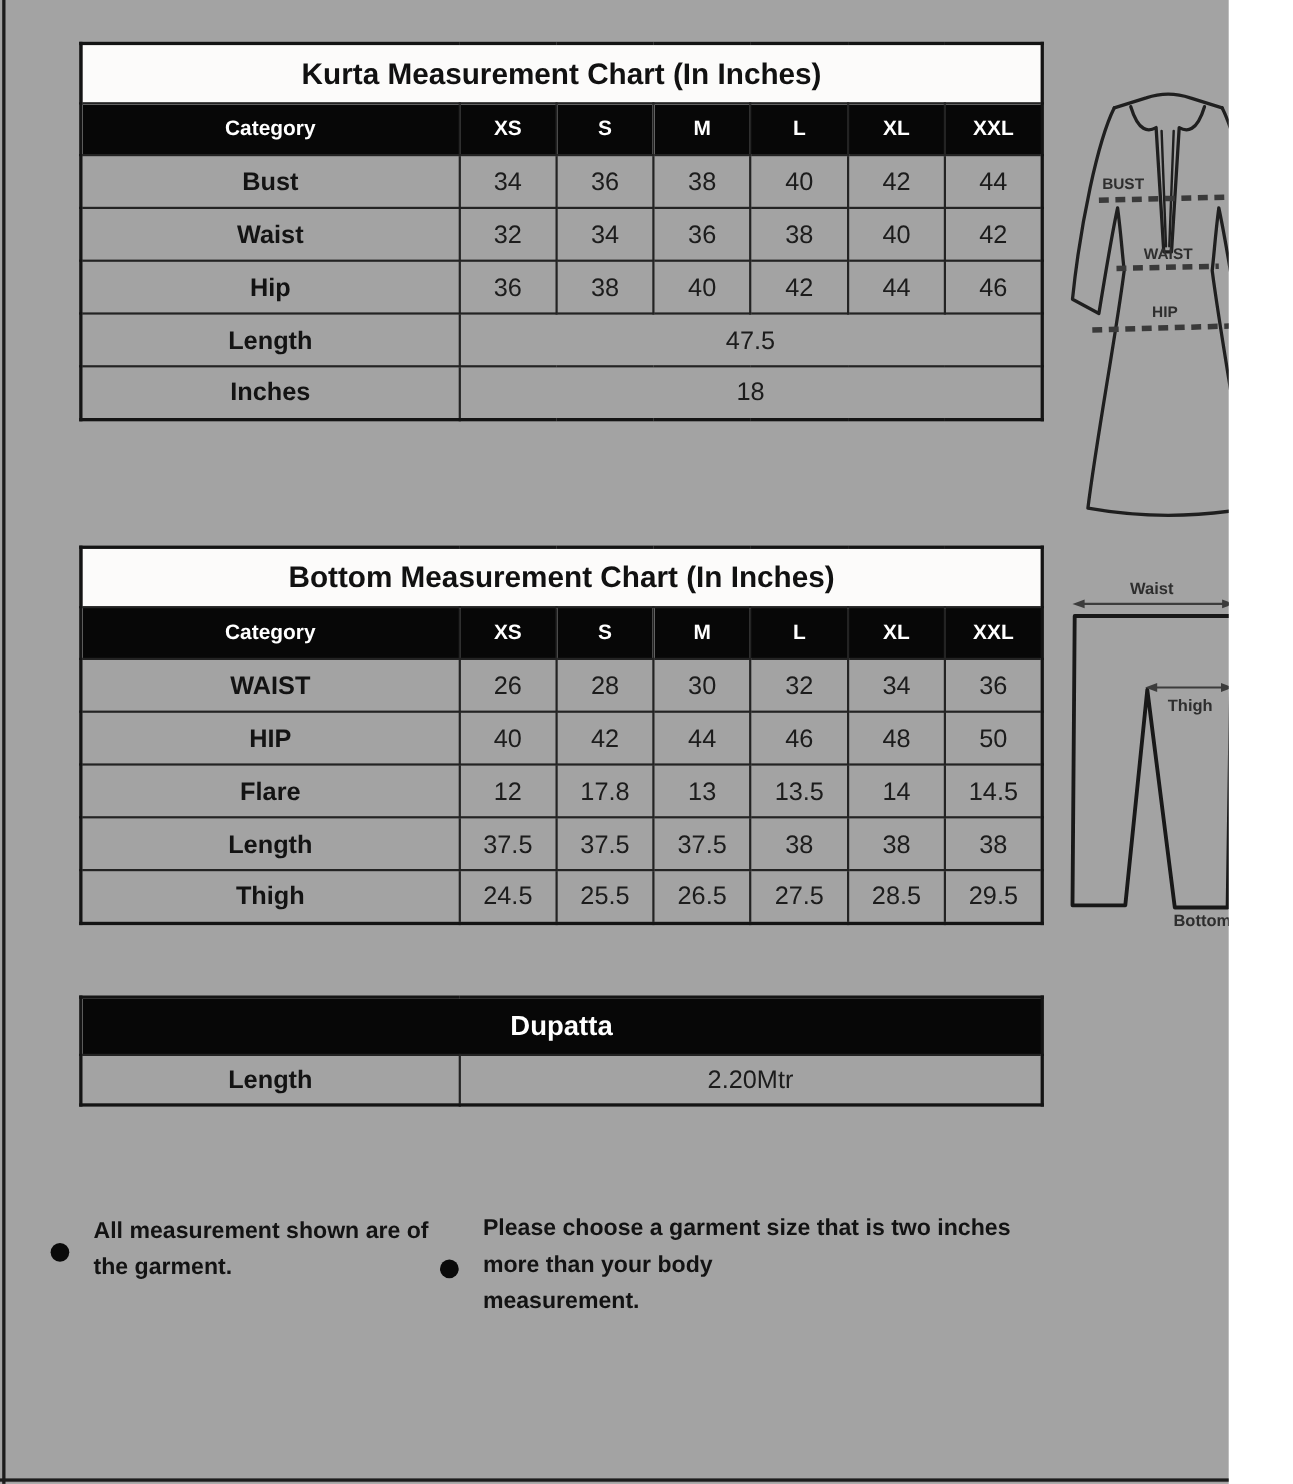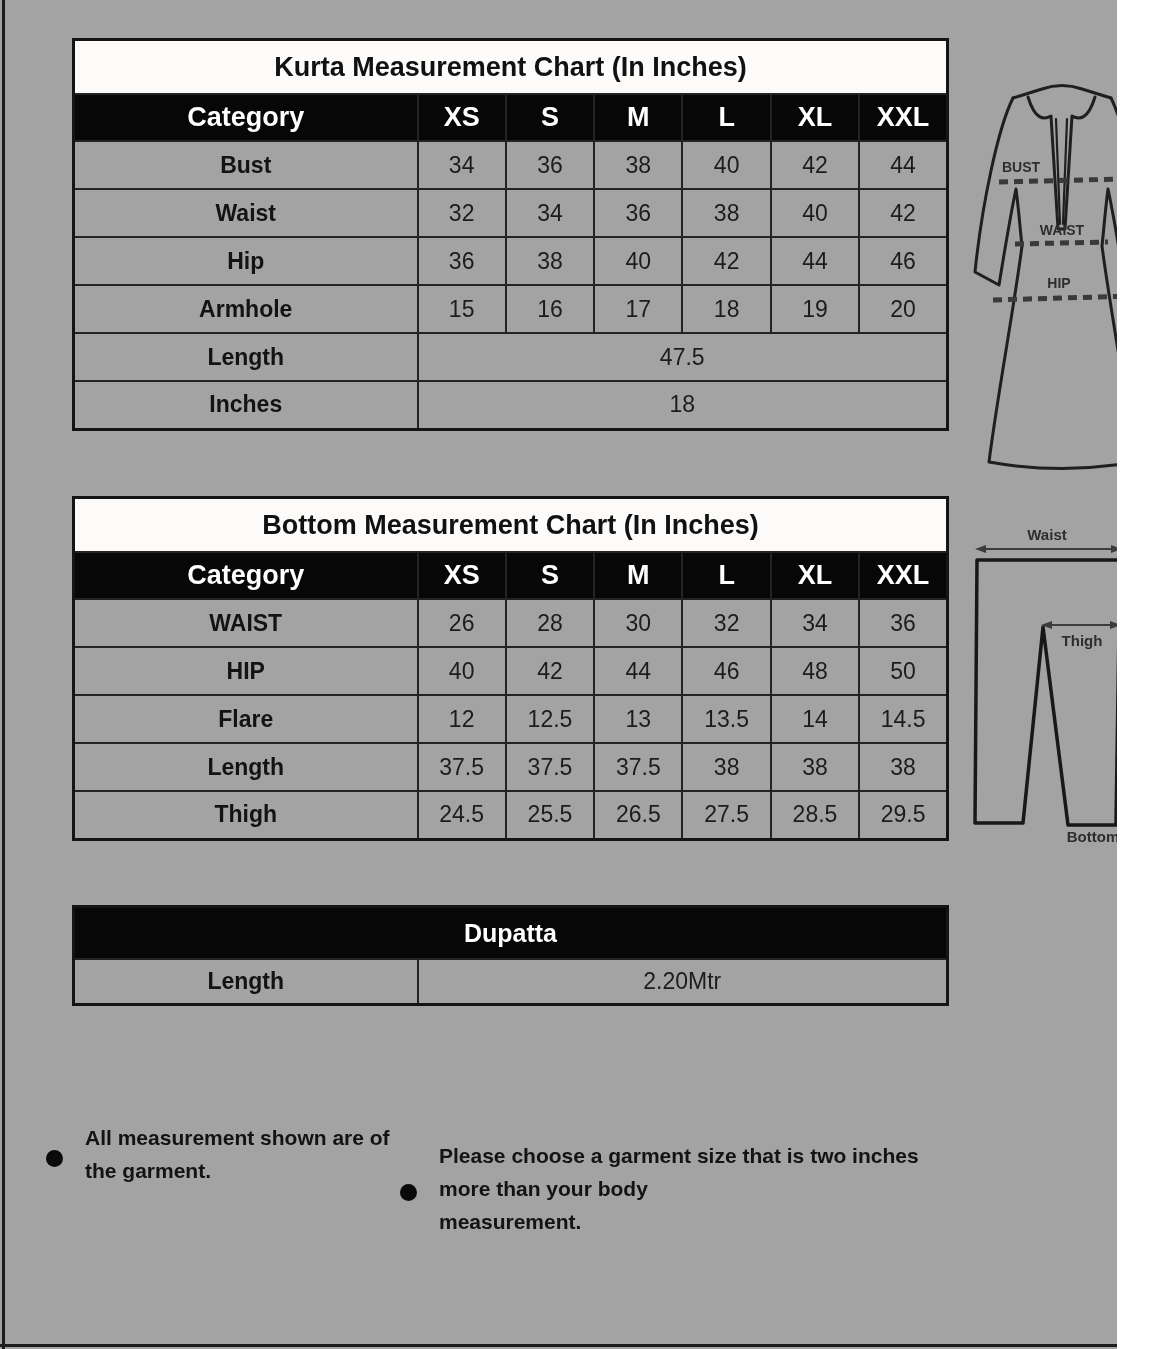--- a/index.html
+++ b/index.html
@@ -25,21 +25,21 @@
     text-align:center;
     vertical-align:middle;
     padding:0;
     overflow:hidden;
   }
   .chart .title-row th{
     font-size:27px;font-weight:bold;height:52px;background:#fcfbfa;color:#111;
   }
   .chart .head-row th{
     background:#070707;color:#ffffff;
-    font-size:27px;font-weight:bold;height:45px;
+    font-size:19px;font-weight:bold;height:45px;
   }
   .chart td{font-size:23px;font-weight:normal;color:#1c1c1c;}
   .chart td.cat{font-weight:bold;color:#131313;}
   #kurta-table tbody tr{height:48px;}
   #bottom-table tbody tr{height:48px;}
   #kurta-table{left:72px;top:38px;width:877px;}
   #bottom-table{left:72px;top:496px;width:877px;}
 
   #dupatta-table{left:72px;top:905px;width:877px;padding-left:26px;}
   #dupatta-table .title-row th{
@@ -62,21 +62,21 @@
   .note{display:flex;align-items:center;column-gap:22px;}
   .note .bullet{
     flex:0 0 17px;width:17px;height:17px;border-radius:50%;
     background:#0a0a0a;margin-top:8px;
   }
   .note-text{
     font-size:21px;font-weight:bold;line-height:33px;color:#131313;
     white-space:pre-wrap;max-width:880px;
   }
   #note-0{margin-bottom:36px;}
-  #note-1{margin-bottom:6px;margin-top:39px;}
+  #note-1{margin-bottom:6px;}
 </style>
 </head>
 <body>
 
 <div class="sheet">
 
   <div class="frame-left"></div>
   <div class="frame-bottom"></div>
 
   <table class="chart" id="kurta-table">
@@ -125,29 +125,20 @@
         <tr>
           <td class="cat">Hip</td>
           <td>36</td>
           <td>38</td>
           <td>40</td>
           <td>42</td>
           <td>44</td>
           <td>46</td>
         </tr>
         <tr>
-          <td class="cat">Armhole</td>
-          <td>15</td>
-          <td>16</td>
-          <td>17</td>
-          <td>18</td>
-          <td>19</td>
-          <td>20</td>
-        </tr>
-        <tr>
           <td class="cat">Length</td>
           <td colspan="6">47.5</td>
         </tr>
         <tr>
           <td class="cat">Inches</td>
           <td colspan="6">18</td>
         </tr>
       </tbody>
   </table>
 
@@ -190,21 +181,21 @@
           <td>40</td>
           <td>42</td>
           <td>44</td>
           <td>46</td>
           <td>48</td>
           <td>50</td>
         </tr>
         <tr>
           <td class="cat">Flare</td>
           <td>12</td>
-          <td>12.5</td>
+          <td>17.8</td>
           <td>13</td>
           <td>13.5</td>
           <td>14</td>
           <td>14.5</td>
         </tr>
         <tr>
           <td class="cat">Length</td>
           <td>37.5</td>
           <td>37.5</td>
           <td>37.5</td>

